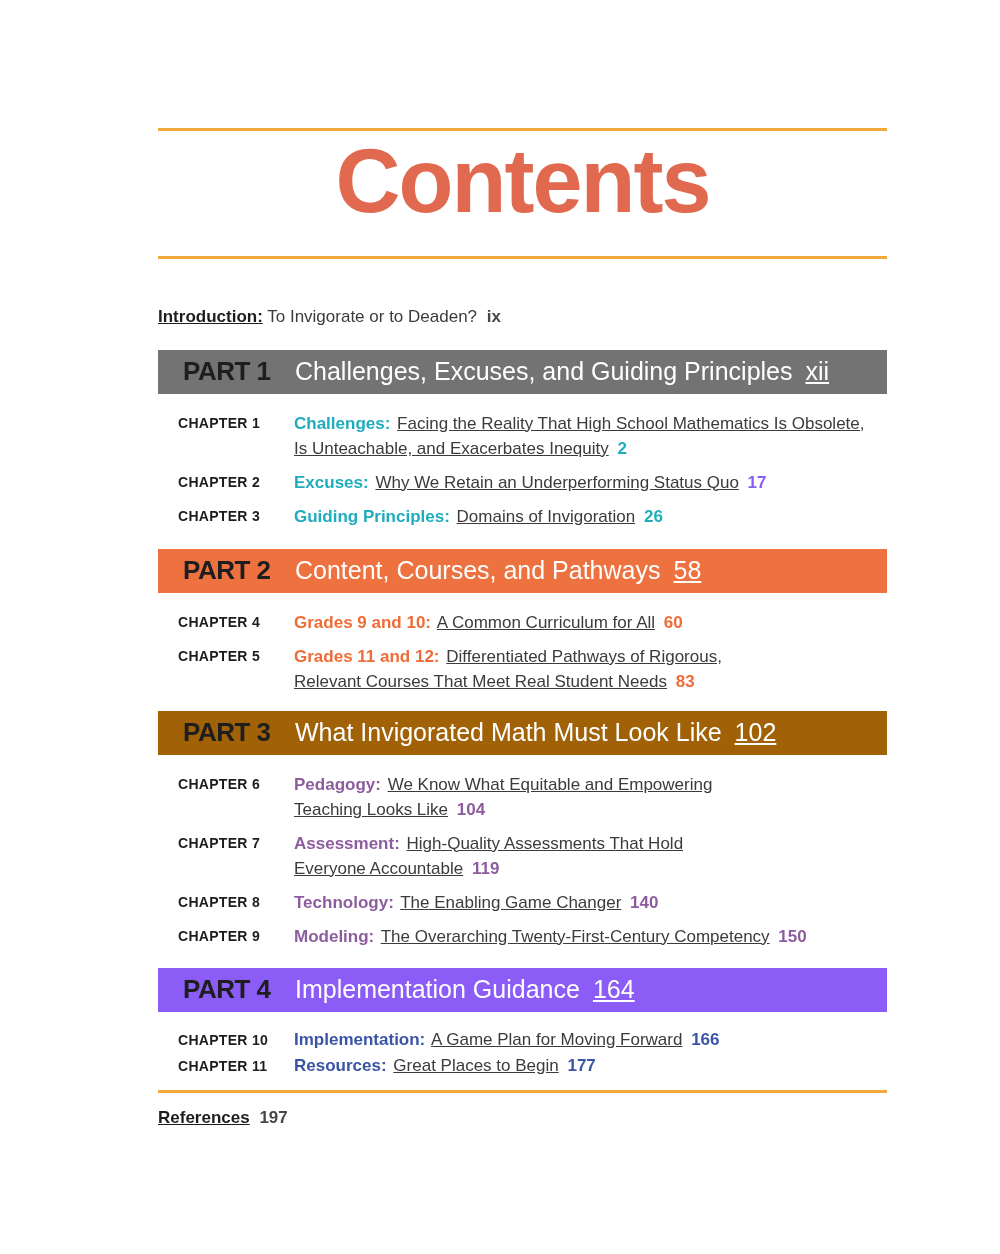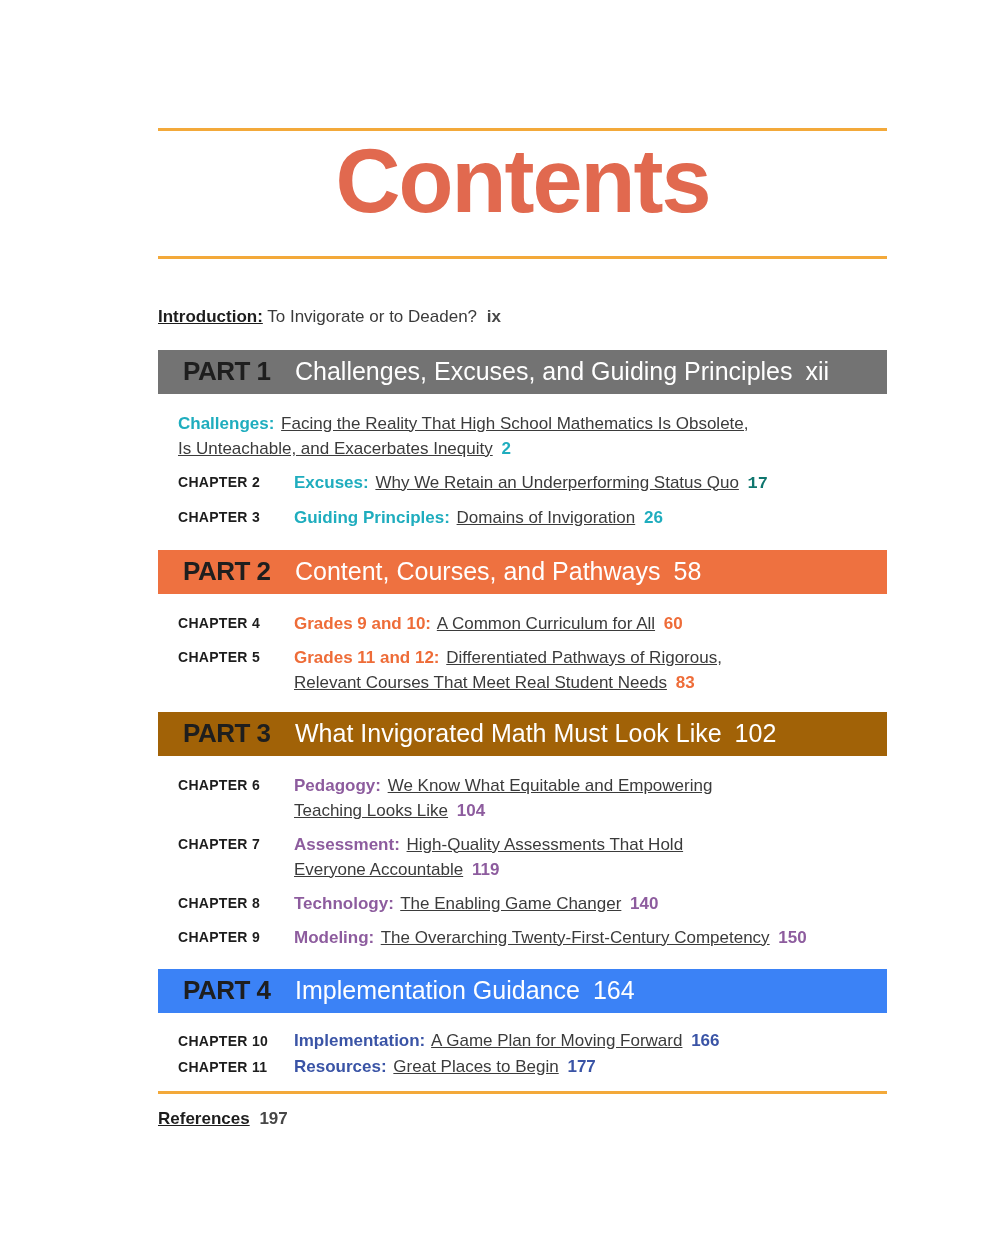--- a/index.html
+++ b/index.html
@@ -54,20 +54,21 @@
   }
   .part-title {
     font-size: 25px;
     color: #ffffff;
     white-space: nowrap;
   }
   .part-page {
     font-size: 25px;
     color: #ffffff;
     margin-left: 13px;
+    text-decoration: underline;
   }
   .chapters { padding: 17px 0 0 20px; }
   .chapters.tight { padding-top: 16px; }
   .chap-row { display: flex; margin-bottom: 9px; }
   .chapters.tight .chap-row { margin-bottom: 2px; }
   .chap-label {
     width: 116px;
     flex: none;
     font-size: 14px;
     font-weight: 700;
@@ -106,33 +107,34 @@
     <span class="gray-num">ix</span>
   </div>
 
   <div class="part-banner" style="background-color: #737373;">
     <span class="part-label">PART 1</span>
     <span class="part-title">Challenges, Excuses, and Guiding Principles</span>
     <span class="part-page">xii</span>
   </div>
   <div class="chapters">
     <div class="chap-row">
+      <span class="chap-label">CHAPTER 1</span>
       <span class="chap-title">
         <span class="kw" style="color: rgb(31, 173, 190);">Challenges:</span>
         <span class="txt">Facing the Reality That High School Mathematics Is Obsolete,
 Is Unteachable, and Exacerbates Inequity</span>
         <span class="pg" style="color: rgb(31, 173, 190);">2</span>
       </span>
     </div>
     <div class="chap-row">
       <span class="chap-label">CHAPTER 2</span>
       <span class="chap-title">
         <span class="kw" style="color: rgb(31, 173, 190);">Excuses:</span>
         <span class="txt">Why We Retain an Underperforming Status Quo</span>
-        <span class="pg" style="color: #0f766e; font-family: Liberation Mono, monospace;">17</span>
+        <span class="pg" style="color: #8b5cf6;">17</span>
       </span>
     </div>
     <div class="chap-row">
       <span class="chap-label">CHAPTER 3</span>
       <span class="chap-title">
         <span class="kw" style="color: rgb(31, 173, 190);">Guiding Principles:</span>
         <span class="txt">Domains of Invigoration</span>
         <span class="pg" style="color: rgb(31, 173, 190);">26</span>
       </span>
     </div>
@@ -198,21 +200,21 @@
     <div class="chap-row">
       <span class="chap-label">CHAPTER 9</span>
       <span class="chap-title">
         <span class="kw" style="color: rgb(141, 92, 158);">Modeling:</span>
         <span class="txt">The Overarching Twenty-First-Century Competency</span>
         <span class="pg" style="color: rgb(141, 92, 158);">150</span>
       </span>
     </div>
   </div>
 
-  <div class="part-banner m4" style="background-color: #3b82f6;">
+  <div class="part-banner m4" style="background-color: #8b5cf6;">
     <span class="part-label">PART 4</span>
     <span class="part-title">Implementation Guidance</span>
     <span class="part-page">164</span>
   </div>
   <div class="chapters tight">
     <div class="chap-row">
       <span class="chap-label">CHAPTER 10</span>
       <span class="chap-title">
         <span class="kw" style="color: rgb(58, 84, 166);">Implementation:</span>
         <span class="txt">A Game Plan for Moving Forward</span>

